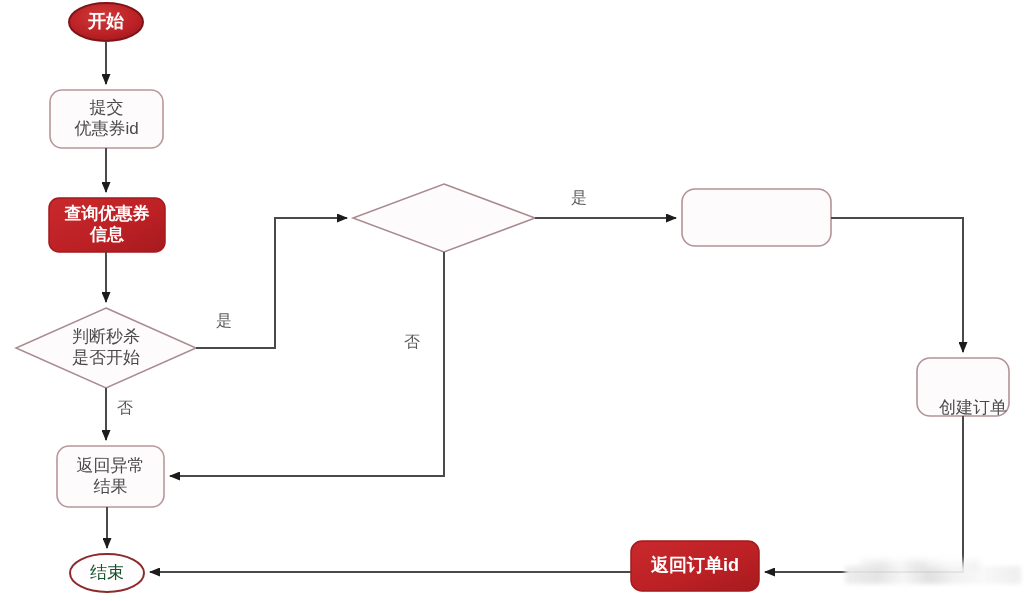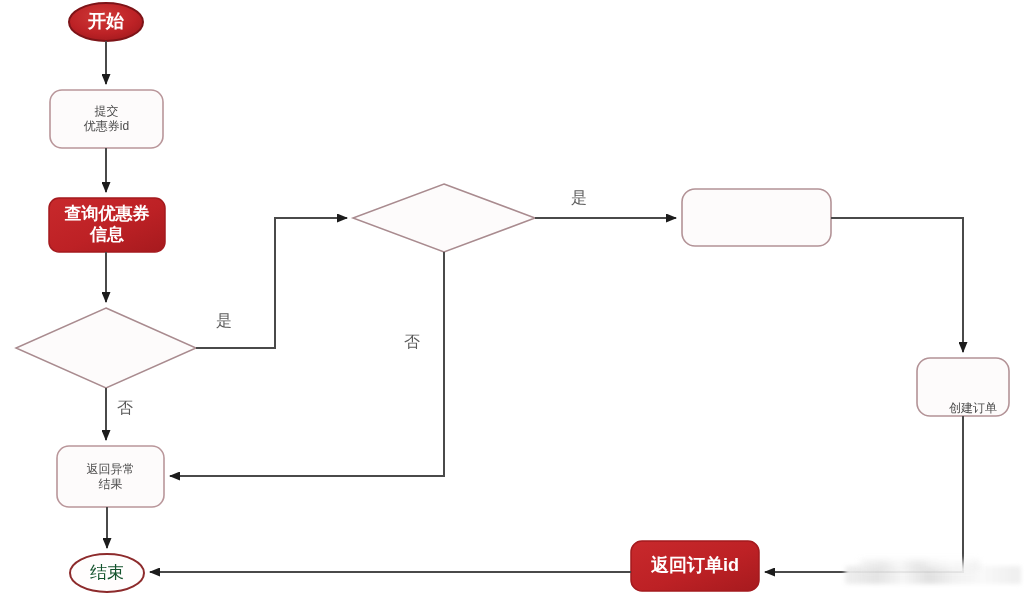--- a/index.html
+++ b/index.html
@@ -30,21 +30,21 @@
     display: flex;
     align-items: center;
     justify-content: center;
     text-align: center;
     white-space: pre-line;
     pointer-events: none;
     line-height: 1.22;
   }
   .lbl-dark {
     color: #4a4a4a;
-    font-size: 12px;
+    font-size: 17px;
   }
   .lbl-white {
     color: #ffffff;
     font-size: 18px;
     font-weight: 600;
   }
   .lbl-red {
     color: #14532d;
     font-size: 17px;
   }
@@ -137,20 +137,22 @@
   </svg>
 
   <div class="node-label lbl-white" style="left:69px; top:3px; width:74px; height:38px;">开始</div>
 
   <div class="node-label lbl-dark mono-mix" style="left:50px; top:90px; width:113px; height:58px;">提交
 优惠券id</div>
 
   <div class="node-label lbl-white" style="left:49px; top:198px; width:116px; height:54px; font-size:17px;">查询优惠券
 信息</div>
 
+  <div class="node-label lbl-dark" style="left:26px; top:318px; width:160px; height:60px;">判断秒杀
+是否开始</div>
 
 
 
   <div class="node-label lbl-dark" style="left:917px; top:358px; width:112px; height:58px;margin-top:21px;">创建订单</div>
 
   <div class="node-label lbl-white mono-mix" style="left:631px; top:541px; width:128px; height:50px;">返回订单id</div>
 
   <div class="node-label lbl-dark" style="left:57px; top:446px; width:107px; height:61px;">返回异常
 结果</div>
 

